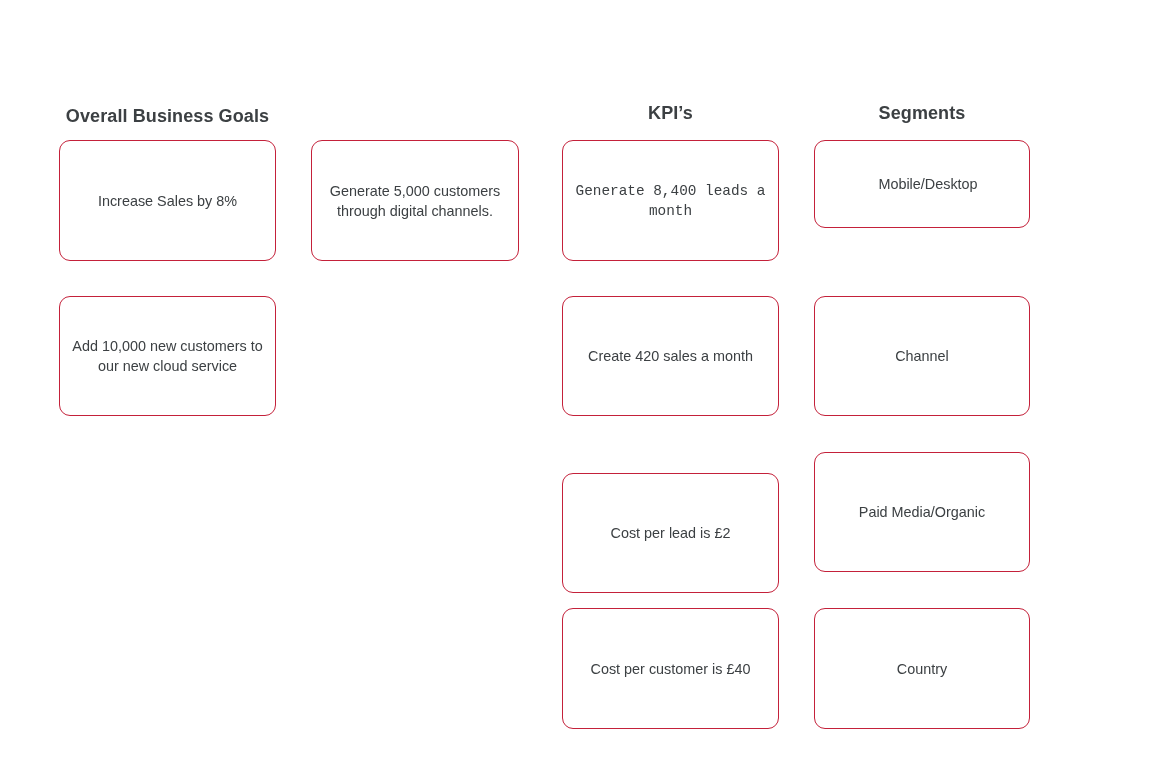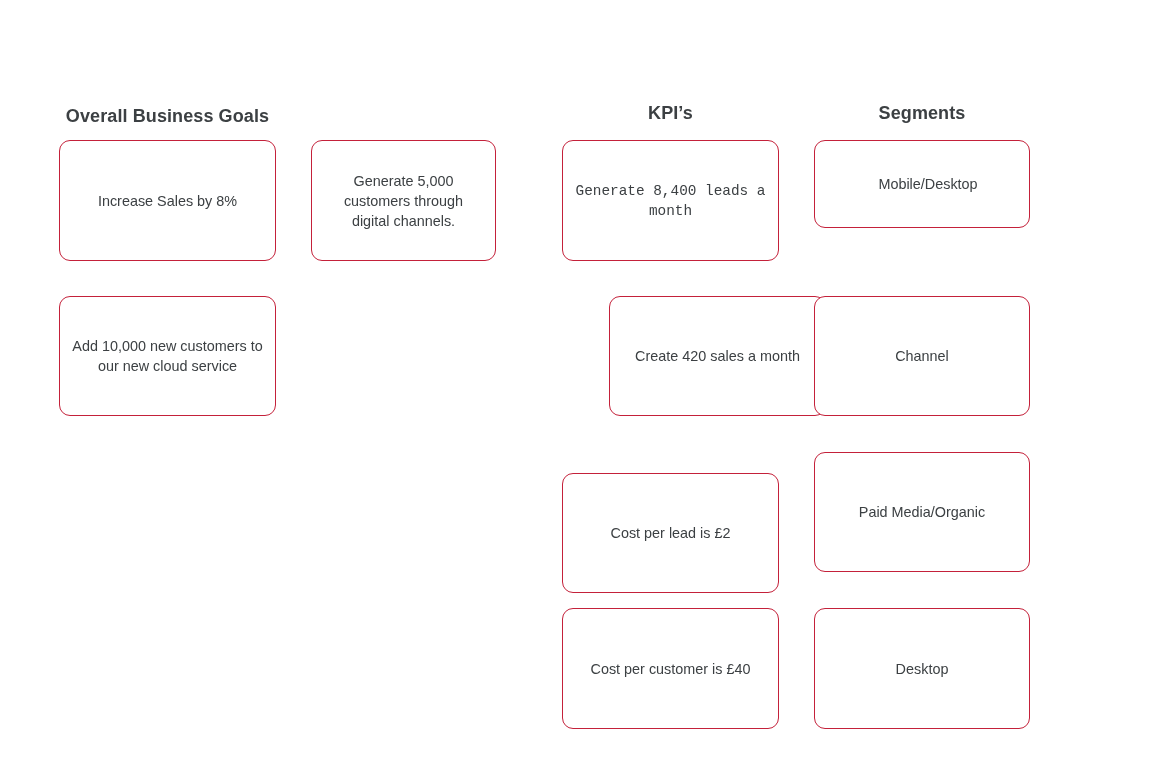--- a/index.html
+++ b/index.html
@@ -57,21 +57,21 @@
     width: 100%;
   }
 
   
   .c1 { left: 59px; width: 217px; }
   .c1h { left: 59px; width: 217px; top: 107px; }
   .c1r1 { top: 140px; height: 121px; }
   .c1r2 { top: 296px; height: 120px; }
 
   
-  .c2 { left: 311px; width: 185px; }
+  .c2 { left: 311px; width: 208px; }
   .c2h { left: 311px; width: 217px; top: 107px; }
   .c2r1 { top: 140px; height: 121px; }
 
   
   .c3 { left: 562px; width: 217px; }
   .c3h { left: 562px; width: 217px; top: 104px; }
   .c3r1 { top: 140px; height: 121px; font-family: Liberation Mono, monospace; }
   .c3r2 { top: 296px; height: 120px; }
   .c3r3 { top: 473px; height: 120px; }
   .c3r4 { top: 608px; height: 121px; }
@@ -103,21 +103,21 @@
   <div class="card c2 c2r1" style="border-color: rgb(196, 33, 58); background: rgb(255, 255, 255);">
     <span class="card-text" style="color: rgb(60, 64, 67);">Generate 5,000 customers through digital channels.</span>
   </div>
 
   <div class="col-header c3h" style="color: rgb(60, 64, 67);">KPI’s</div>
 
   <div class="card c3 c3r1" style="border-color: rgb(196, 33, 58); background: rgb(255, 255, 255);">
     <span class="card-text" style="color: rgb(60, 64, 67);">Generate 8,400 leads a month</span>
   </div>
 
-  <div class="card c3 c3r2" style="border-color: rgb(196, 33, 58); background: rgb(255, 255, 255); margin-left: 47px;">
+  <div class="card c3 c3r2" style="border-color: rgb(196, 33, 58); background: rgb(255, 255, 255);">
     <span class="card-text" style="color: rgb(60, 64, 67);">Create 420 sales a month</span>
   </div>
 
   <div class="card c3 c3r3" style="border-color: rgb(196, 33, 58); background: rgb(255, 255, 255);">
     <span class="card-text" style="color: rgb(60, 64, 67);">Cost per lead is £2</span>
   </div>
 
   <div class="card c3 c3r4" style="border-color: rgb(196, 33, 58); background: rgb(255, 255, 255);">
     <span class="card-text" style="color: rgb(60, 64, 67);">Cost per customer is £40</span>
   </div>
@@ -130,16 +130,16 @@
 
   <div class="card c4 c4r2" style="border-color: rgb(196, 33, 58); background: rgb(255, 255, 255);">
     <span class="card-text" style="color: rgb(60, 64, 67);">Channel</span>
   </div>
 
   <div class="card c4 c4r3" style="border-color: rgb(196, 33, 58); background: rgb(255, 255, 255);">
     <span class="card-text" style="color: rgb(60, 64, 67);">Paid Media/Organic</span>
   </div>
 
   <div class="card c4 c4r4" style="border-color: rgb(196, 33, 58); background: rgb(255, 255, 255);">
-    <span class="card-text" style="color: rgb(60, 64, 67);">Desktop</span>
+    <span class="card-text" style="color: rgb(60, 64, 67);">Country</span>
   </div>
 
 </div>
 
 </body></html>

